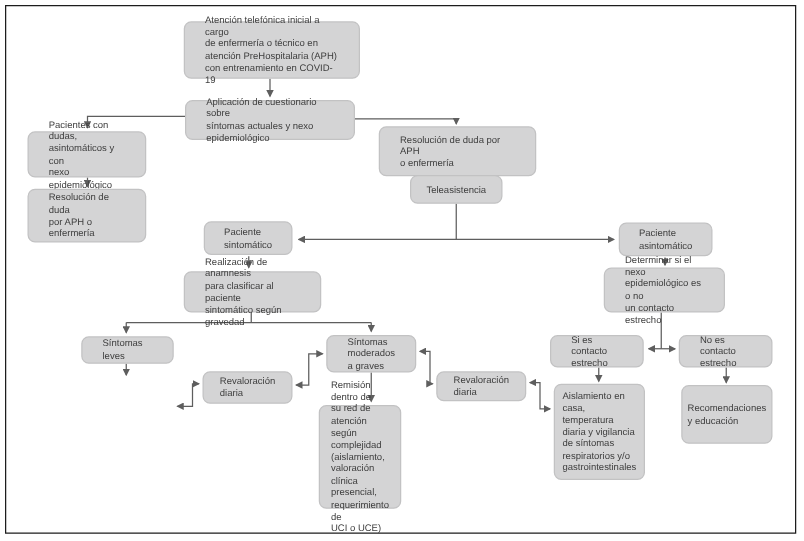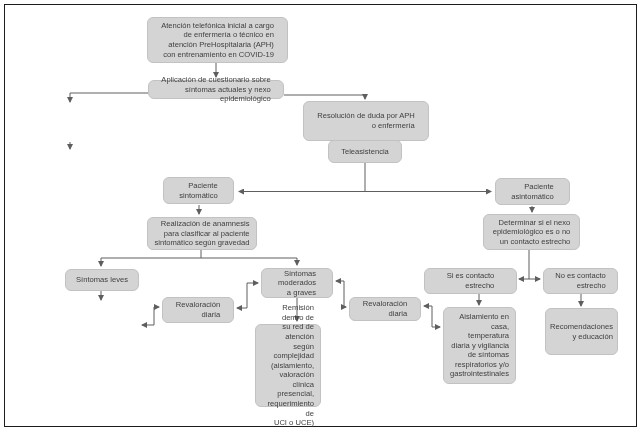--- a/index.html
+++ b/index.html
@@ -7,23 +7,23 @@
     position:relative;width:643px;height:433px;background:#ffffff;
     font-family:"Liberation Sans",sans-serif;overflow:hidden;
   }
   .frame{
     position:absolute;left:4px;top:4px;width:633px;height:423px;
     border:1.6px solid #1c1c1c;box-sizing:border-box;
   }
   .node{
     position:absolute;box-sizing:border-box;
     background:#d4d4d5;border:1px solid #c2c2c3;border-radius:6px;
-    color:#3e3e3e;font-size:7.6px;line-height:1.26;text-align:right;
+    color:#3e3e3e;font-size:7.6px;line-height:1.26;text-align:left;
     display:flex;align-items:center;justify-content:center;
-    white-space:pre-line;padding:1px 6px;
+    white-space:pre-line;padding:1px 16px;
   }
   svg.links{position:absolute;left:0;top:0;width:643px;height:433px;}
   svg.links path{stroke:#5e5e5e;stroke-width:1;fill:none;}
 </style>
 </head>
 <body>
 
 <div class="stage">
   <div class="frame"></div>
 
@@ -56,25 +56,31 @@
     <path d="M237,308 H247 V283 H258" marker-start="url(#ah)" marker-end="url(#ah)"></path>
     <path d="M336,281 H344 V307 H346" marker-start="url(#ah)" marker-end="url(#ah)"></path>
     <path d="M424,306 H432 V327 H440" marker-start="url(#ah)" marker-end="url(#ah)"></path>
   </svg>
 
   <div class="node" style="left:147px;top:17px;width:141px;height:46px">Atención telefónica inicial a cargo
 de enfermería o técnico en
 atención PreHospitalaria (APH)
 con entrenamiento en COVID-19</div>
 
-  <div class="node" style="left:148px;top:80px;width:136px;height:19px">Aplicación de cuestionario sobre
+  <div class="node" style="left:148px;top:80px;width:136px;height:32px">Aplicación de cuestionario sobre
 síntomas actuales y nexo
 epidemiológico</div>
 
+  <div class="node" style="left:22px;top:105px;width:95px;height:37px">Pacientes con dudas,
+asintomáticos y con
+nexo epidemiológico</div>
 
+  <div class="node" style="left:22px;top:151px;width:95px;height:43px">Resolución de duda
+por APH o
+enfermería</div>
 
   <div class="node" style="left:303px;top:101px;width:126px;height:40px">Resolución de duda por APH
 o enfermería</div>
 
   <div class="node" style="left:328px;top:140px;width:74px;height:23px">Teleasistencia</div>
 
   <div class="node" style="left:163px;top:177px;width:71px;height:27px">Paciente
 sintomático</div>
 
   <div class="node" style="left:495px;top:178px;width:75px;height:27px">Paciente
@@ -103,21 +109,21 @@
 
   <div class="node" style="left:255px;top:324px;width:66px;height:83px">Remisión dentro de
 su red de atención
 según complejidad
 (aislamiento,
 valoración clínica
 presencial,
 requerimiento de
 UCI o UCE)</div>
 
-  <div class="node" style="left:424px;top:268px;width:93px;height:26px">Si es contacto
+  <div class="node" style="left:440px;top:268px;width:75px;height:26px">Si es contacto
 estrecho</div>
 
   <div class="node" style="left:543px;top:268px;width:75px;height:26px">No es contacto
 estrecho</div>
 
   <div class="node" style="left:545px;top:308px;width:73px;height:47px">Recomendaciones
 y educación</div>
 
   <div class="node" style="left:443px;top:307px;width:73px;height:77px">Aislamiento en
 casa, temperatura

